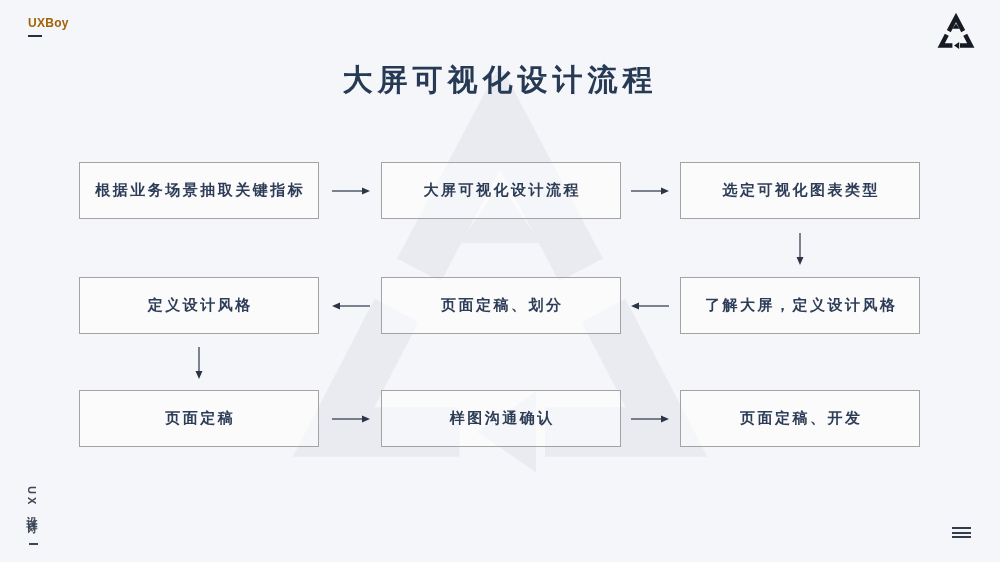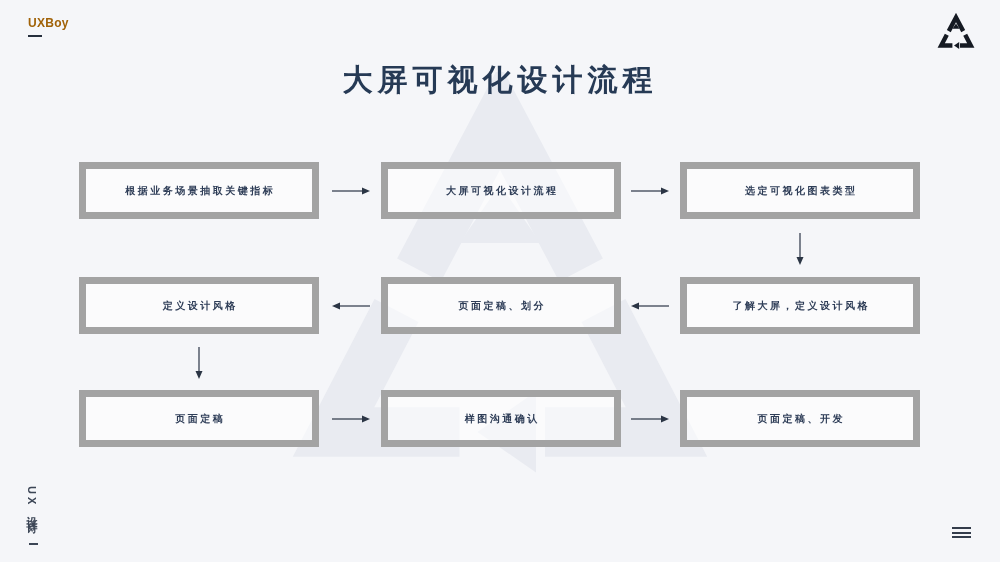--- a/index.html
+++ b/index.html
@@ -26,24 +26,24 @@
     font-size:30px;font-weight:700;color:#263a55;letter-spacing:5px;
   }
   
   .watermark{
     position:absolute;left:275px;top:72px;width:450px;height:405px;
     color:#e9ebf1;pointer-events:none;
   }
   
   .flow-box{
     position:absolute;width:240px;height:57px;
-    border:7px solid #a3a3a3;
+    border:1px solid #a3a3a3;
     background:rgba(255,255,255,.55);
     display:flex;align-items:center;justify-content:center;
-    font-size:10px;font-weight:700;color:#2e3d57;
+    font-size:15px;font-weight:700;color:#2e3d57;
     letter-spacing:2.5px;text-indent:2.5px;
     box-sizing:border-box;
   }
   .r1{top:162px}.r2{top:277px}.r3{top:390px}
   .c1{left:79px}.c2{left:381px}.c3{left:680px}
   
   .arrow{position:absolute;}
   .arrow line{stroke:#2b3545;stroke-width:1.2;}
   .arrow polygon{fill:#2b3545;}
   

